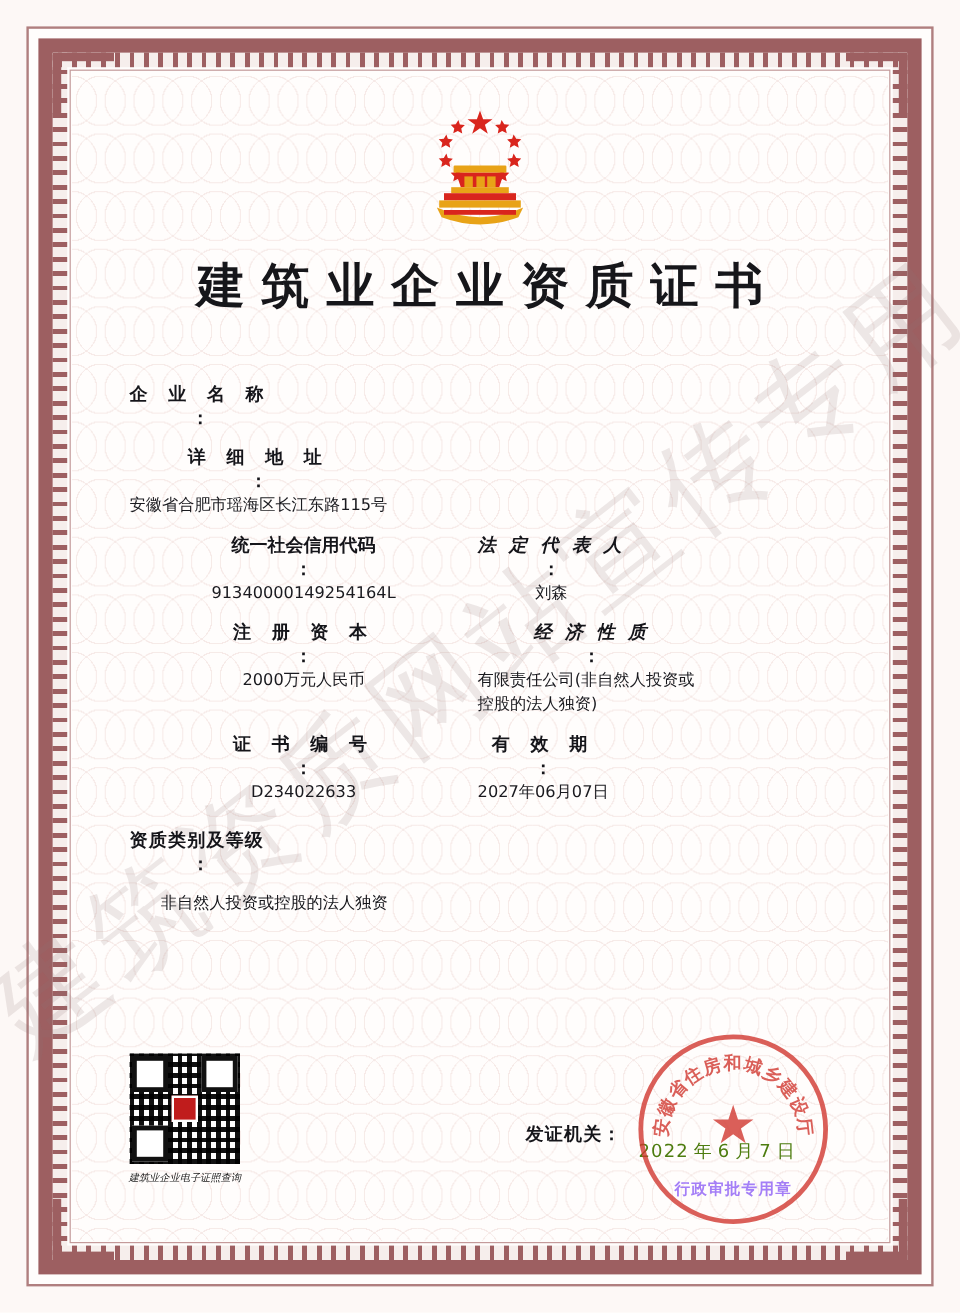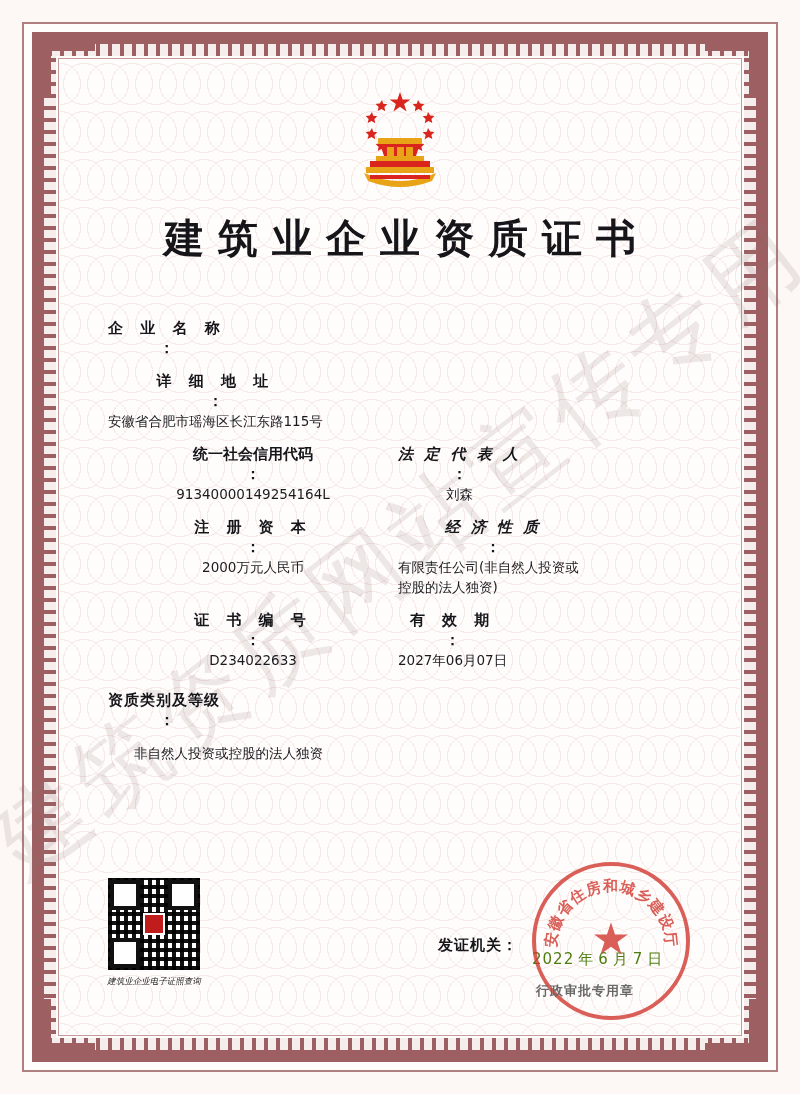--- a/index.html
+++ b/index.html
@@ -288,25 +288,26 @@
     font-size: 15px;
     font-weight: bold;
     fill: #d0342c;
     font-family: "DejaVu Sans", sans-serif;
     letter-spacing: 1px;
   }
   .seal .bottom-text {
     position: absolute;
     left: 0; right: 0;
     bottom: 16px;
+    text-align: center;
     font-size: 13px;
     font-weight: bold;
     font-family: Liberation Sans, sans-serif;
     letter-spacing: 1px;
-    color: #404040;
+    color: #8b5cf6;
   }
 </style>
 </head>
 <body>
 
 <div class="certificate">
 
   <div class="border-outer"></div>
   <div class="border-mid"></div>
   <div class="border-greek"></div>

